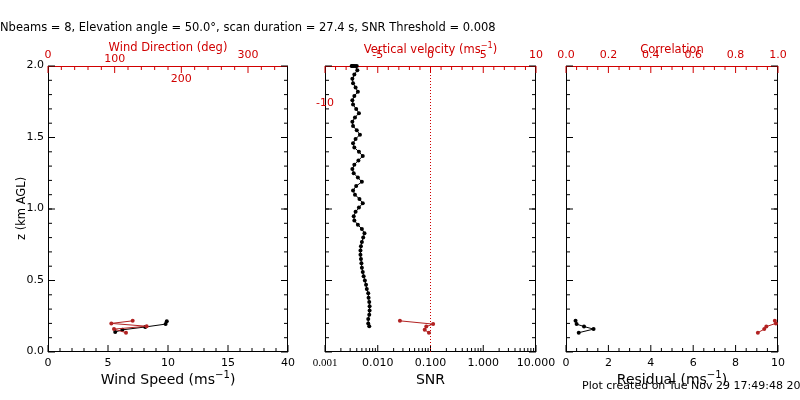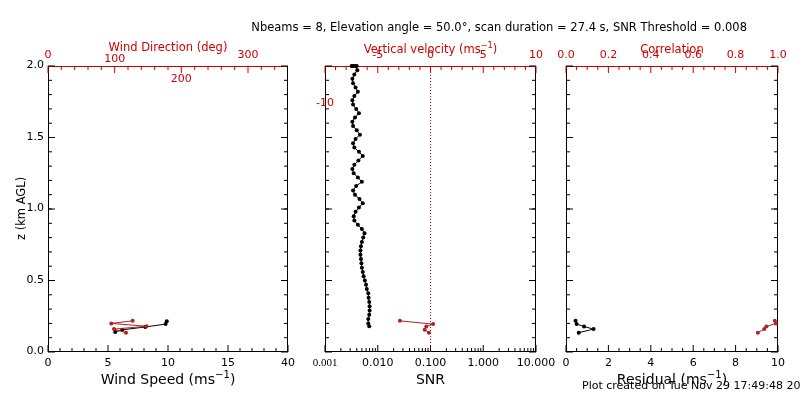--- a/index.html
+++ b/index.html
@@ -28,21 +28,21 @@
     text-align: center;
     font-size: 11px;
     color: #000;
     letter-spacing: 0.1px;
     white-space: nowrap;
   }
   .subtitle {
     position: absolute;
     left: 0; top: 20px;
     width: 747px;
-    text-align: right;
+    text-align: left;
     font-size: 11.5px;
     color: #000;
     white-space: nowrap;
   }
   .footer {
     position: absolute;
     left: 582px; top: 379px;
     font-size: 11px;
     color: #000;
     white-space: nowrap;

